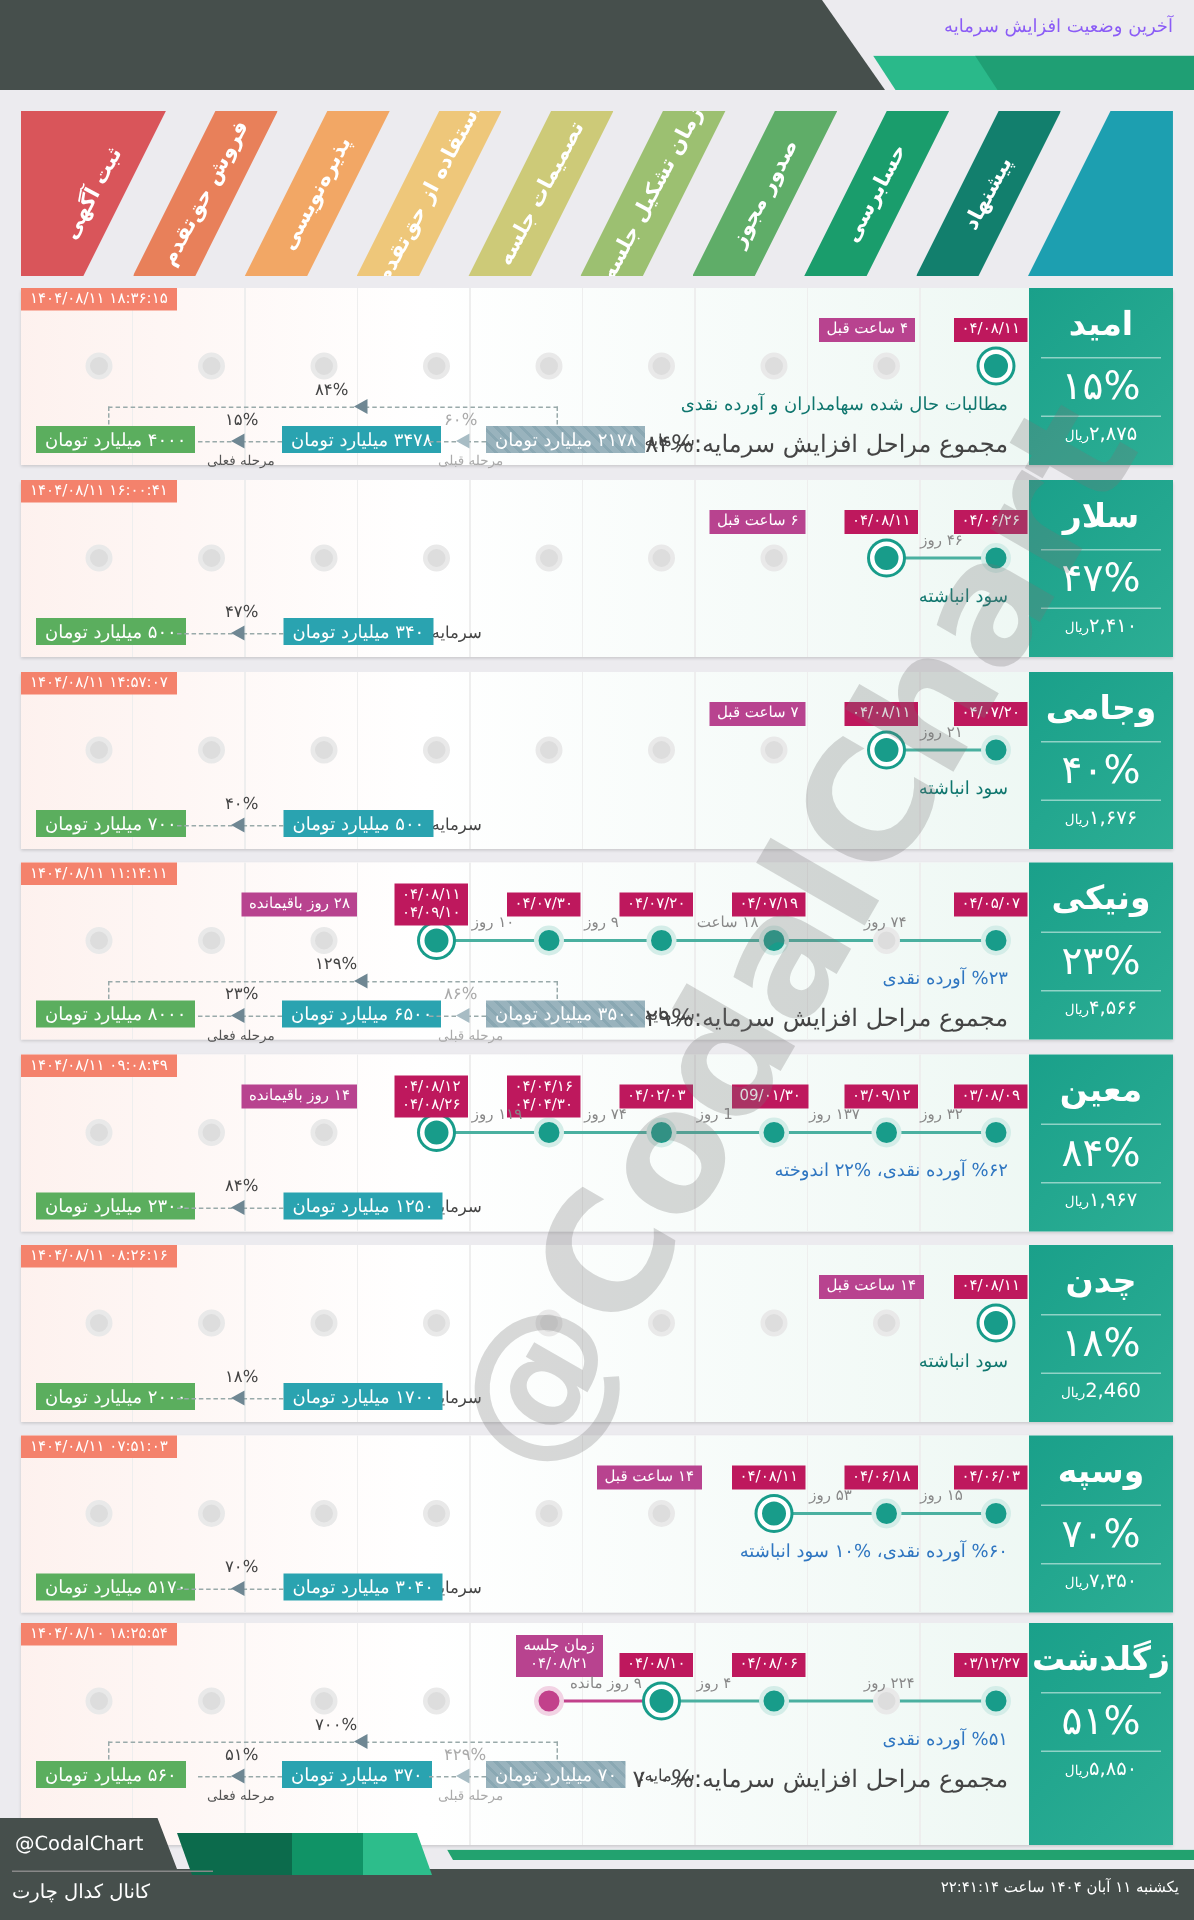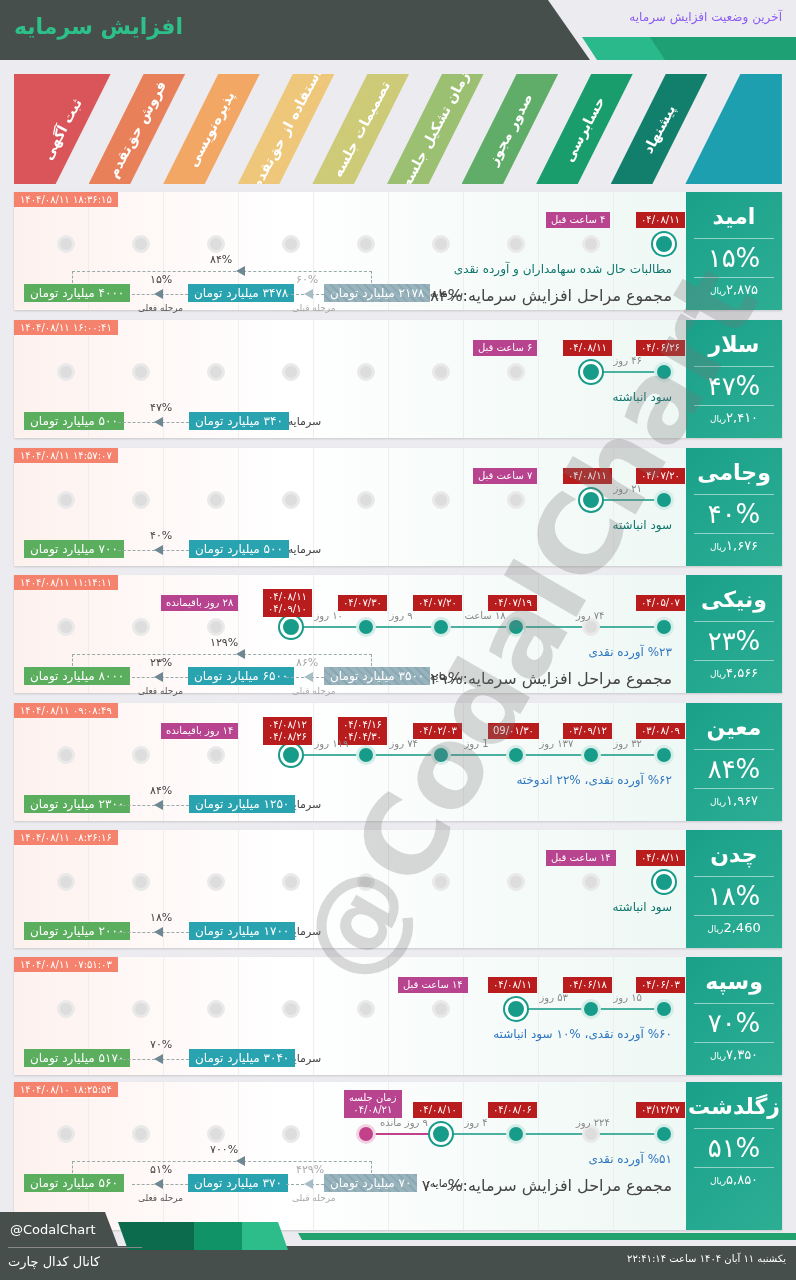--- a/index.html
+++ b/index.html
@@ -22,21 +22,21 @@
 .side .nm{font-size:22px;font-weight:bold;margin-top:12px;height:30px}
 .side .pc{font-size:26px;border-top:1px solid rgba(255,255,255,.5);border-bottom:1px solid rgba(255,255,255,.5);margin:4px 8px;padding:4px 0}
 .side .pr{font-size:13px;margin-top:2px}
 .ts{position:absolute;left:0;top:0;background:#f4826c;color:#fff;font-size:10px;padding:2px 6px}
 .dot{position:absolute;width:18px;height:18px;border-radius:50%;background:#ddd;border:3px solid #e9e9e9}
 .dot.on{background:#189c8a;border:3px solid #d4ede8;width:20px;height:20px}
 .dot.cur{background:#189c8a;border:3px solid #fff;box-shadow:0 0 0 2px #189c8a;width:22px;height:22px}
 .dot.pink{background:#c2418b;border:3px solid #f2d3e4;width:20px;height:20px}
 .tl{position:absolute;height:2px;background:#4ab0a0}
 .tl.pk{background:#c2418b}
-.tag{position:absolute;background:#b91c1c;color:#fff;font-size:10px;padding:2px 5px;line-height:12px;text-align:center}
+.tag{position:absolute;background:#be185d;color:#fff;font-size:10px;padding:2px 5px;line-height:12px;text-align:center}
 .tag.pink{background:#b8438f;direction:rtl}
 .dgap{position:absolute;font-size:10px;color:#888;direction:rtl}
 .desc{position:absolute;right:110px;font-size:12px;direction:rtl;color:#0f766e}
 .desc.blue{color:#2f76c1}
 .sum{position:absolute;right:110px;font-size:16px;color:#444;direction:rtl}
 .cap{position:absolute;font-size:11px;color:#444;direction:rtl}
 .box{position:absolute;color:#fff;font-size:12px;padding:2px 6px;direction:rtl;white-space:nowrap}
 .box.g{background:#5bae5e}.box.b{background:#2aa3b0}.box.h{background:repeating-linear-gradient(45deg,#99b3bd 0,#99b3bd 4px,#8aa8b3 4px,#8aa8b3 6px)}
 .pct{position:absolute;font-size:11px;color:#444}
 .pct.lt{color:#aaa}
@@ -53,21 +53,20 @@
 .footer .dt{position:absolute;right:10px;top:41px;color:#fff;font-size:10px;direction:rtl}
 .footer .b1{position:absolute;left:118px;top:10px;width:170px;height:28px;clip-path:polygon(0 0,160px 0,170px 28px,10px 28px);background:linear-gradient(90deg,#0c6b4c 45%,#109366 45%,#109366 73%,#2dbd8b 73%)}
 .footer .b2{position:absolute;left:298px;top:21px;width:498px;height:7px;background:#22a26f;clip-path:polygon(0 0,100% 0,100% 100%,4px 100%)}
 .wm{position:absolute;left:130px;top:560px;font-size:110px;color:rgba(120,120,120,.28);transform:rotate(-60deg);font-weight:bold;pointer-events:none;white-space:nowrap}
 </style>
 </head>
 <body>
 
 <div class="header">
   <div class="dark"></div>
-  <div class="brand">افزایش سرمایه</div>
   <div class="sub">آخرین وضعیت افزایش سرمایه</div>
   <div class="g1"></div>
   <div class="g2"></div>
 </div>
 
 <div class="steps" id="steps">
     <div class="step" style="background: rgb(217, 85, 90);">
       <span>ثبت آگهی</span>
     </div>
     <div class="step" style="background: rgb(232, 128, 90);">

